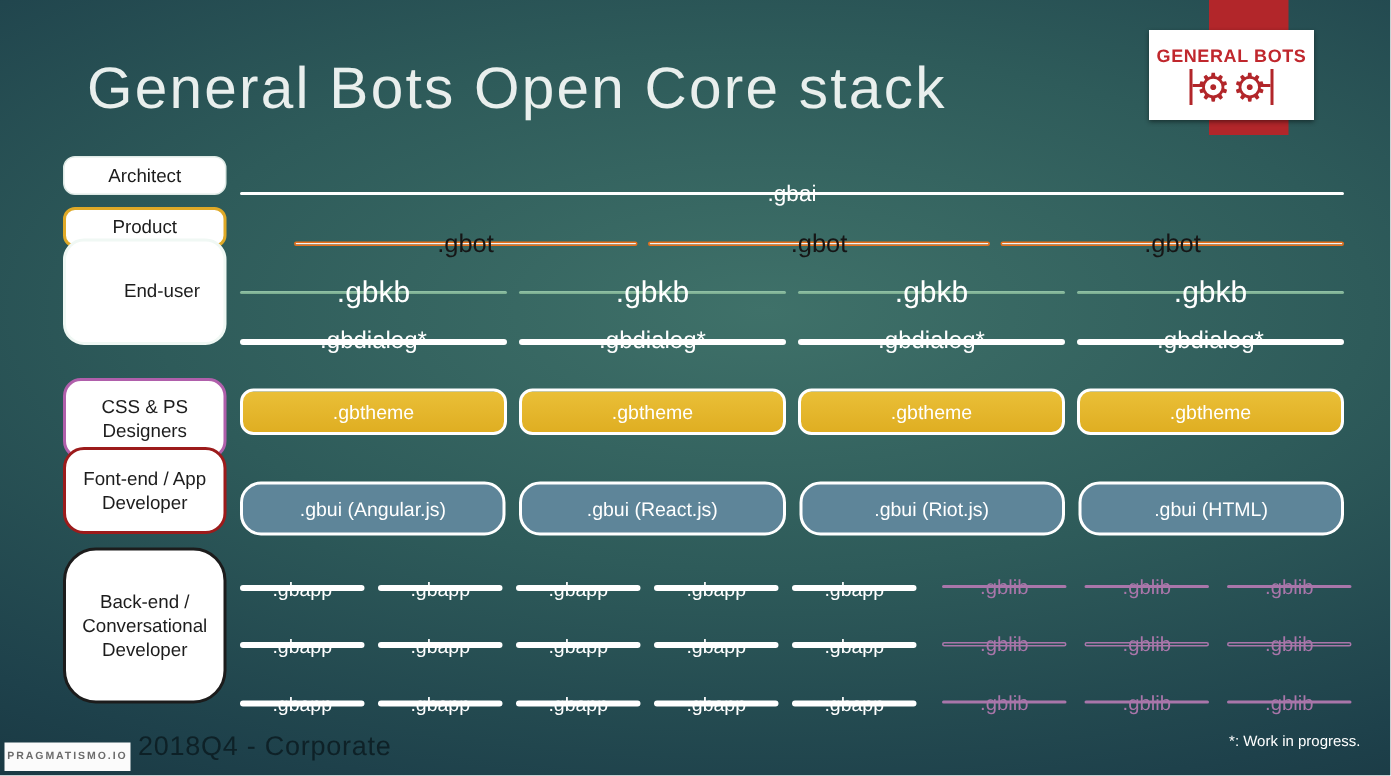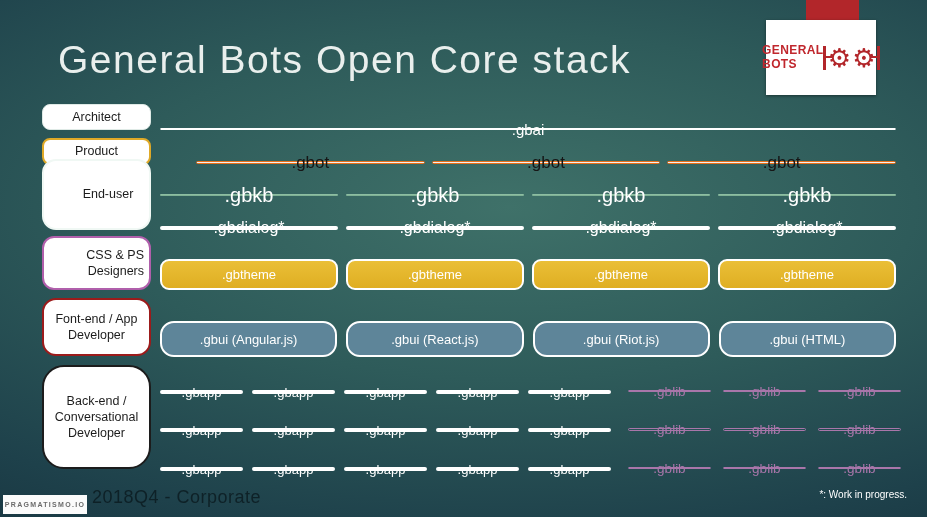--- a/index.html
+++ b/index.html
@@ -15,42 +15,42 @@
   
   .title {
     position: absolute; left: 58px; top: 38px;
     font-size: 39px; font-weight: 400; letter-spacing: 1.5px;
     color: #e9efed;
   }
 
   
   .logo-ribbon { position: absolute; left: 806px; top: 0; width: 53px; height: 90px; background: #b2262a; }
   .logo-card {
-    position: absolute; left: 766px; top: 20px; width: 110px; height: 75px;
+    position: absolute; left: 766px; top: 20px; width: 110px; height: 60px;
     background: #ffffff; box-shadow: 0 1px 3px rgba(0,0,0,.45);
-    display: flex; flex-direction: row; align-items: center; justify-content: center;
+    display: flex; flex-direction: column; align-items: center; justify-content: center;
   }
   .logo-brand { color: #c0272d; font-weight: 700; font-size: 12px; letter-spacing: .4px; margin-bottom: 1px; }
   .logo-gears { display: flex; align-items: center; justify-content: center; gap: 3px; color: #b2262a; }
   .logo-gears .gear { font-size: 26px; line-height: 26px; margin: 0 -1px; }
   .gbar { width: 2.5px; height: 24px; background: #b2262a; position: relative; }
   .gbar::after { content: ""; position: absolute; top: 10px; width: 7px; height: 2.5px; background: #b2262a; }
   .gbar.left::after { left: 2.5px; }
   .gbar.right::after { right: 2.5px; }
 
   
   .lbl {
     position: absolute; left: 42px; width: 109px; background: #ffffff;
     display: flex; align-items: center; justify-content: center; text-align: center;
     color: #1c1c1c; font-size: 12.5px; line-height: 1.3; padding: 0 5px;
   }
   .lbl-architect { top: 104px; height: 26px; border: 1.5px solid #dfeae6; border-radius: 8px; }
   .lbl-product   { top: 138px; height: 27px; border: 2px solid #dfa927; border-radius: 8px; }
   .lbl-enduser   { top: 159px; height: 71px; border: 2px solid #f0f8f4; border-radius: 14px; padding-left: 28px; }
-  .lbl-css       { top: 236px; height: 54px; border: 2px solid #b05fab; border-radius: 12px; text-align: right; }
+  .lbl-css       { top: 252px; height: 54px; border: 2px solid #b05fab; border-radius: 12px; }
   .lbl-frontend  { top: 298px; height: 58px; border: 2px solid #9c1b1b; border-radius: 14px; }
   .lbl-backend   { top: 365px; height: 104px; border: 2px solid #1c1c1c; border-radius: 22px; }
 
   
   #rows-host { position: absolute; left: 160px; top: 0; width: 736px; height: 517px; }
   .row { position: absolute; left: 0; width: 736px; display: flex; }
   .row .cell { flex: 1 1 0; margin-top: 24px; }
   .cell {
     display: flex; align-items: center; justify-content: center;
     color: #ffffff; font-size: 13px; font-weight: 300; border-radius: 6px;

